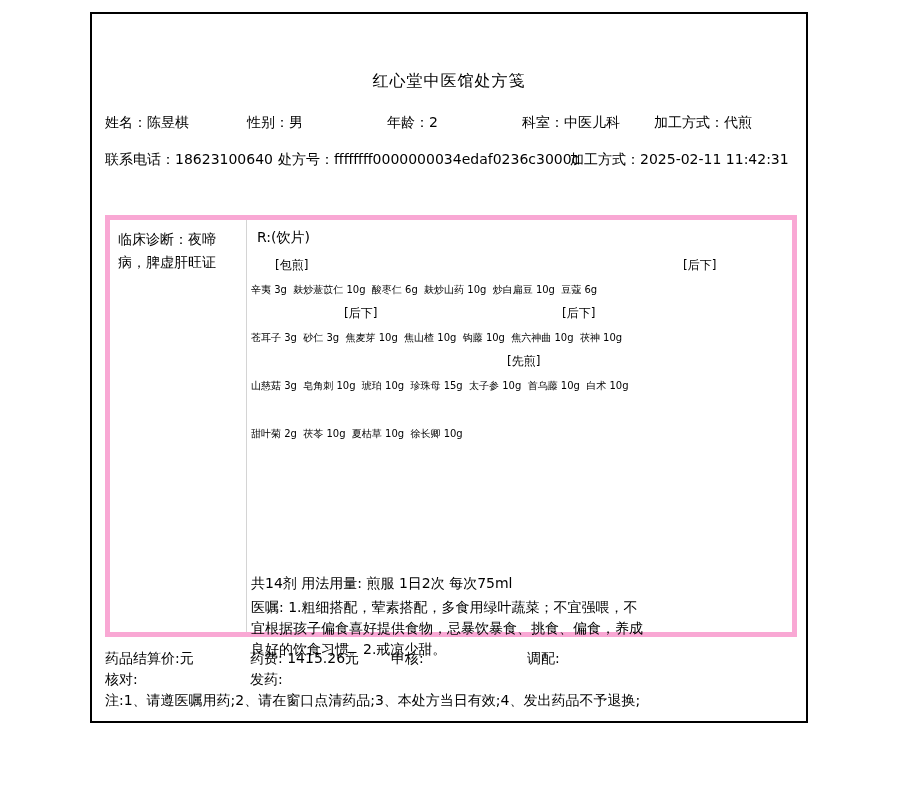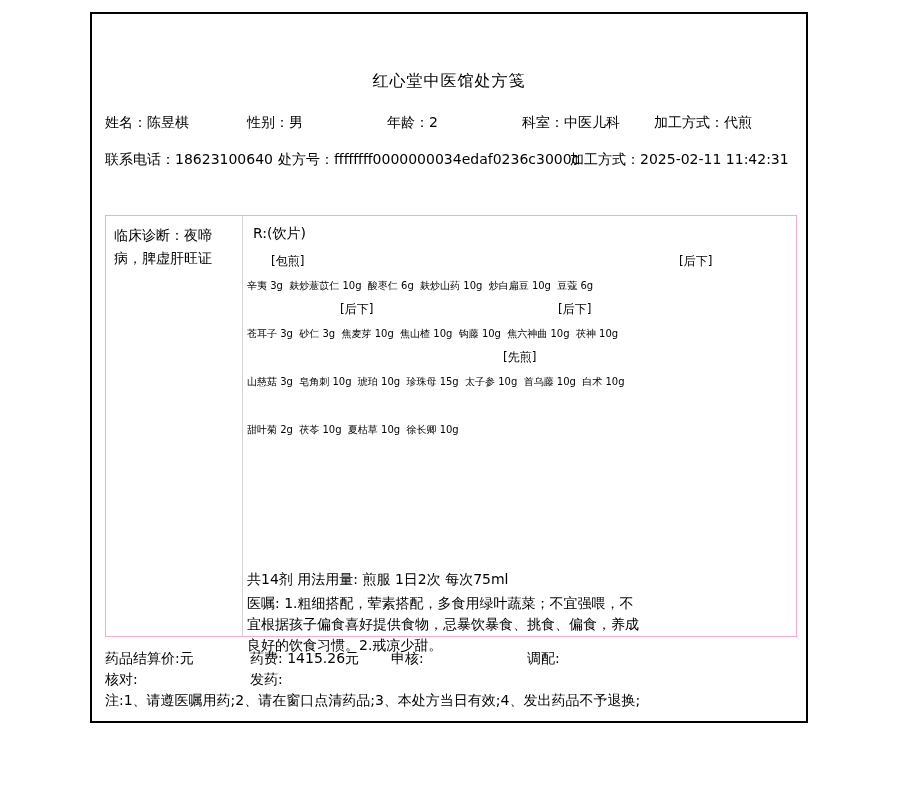--- a/index.html
+++ b/index.html
@@ -22,21 +22,21 @@
   .pf.name{left:13px;}
   .pf.gender{left:155px;}
   .pf.age{left:295px;}
   .pf.dept{left:430px;}
   .pf.proc{left:562px;}
   .pf.phone{left:13px;}
   .pf.rxno{left:186px;}
   .pf.time{left:478px;}
   .rxbox{
     position:absolute;left:13px;top:201px;width:692px;height:422px;
-    border:1px solid #f9a8d4;box-sizing:border-box;display:flex;
+    border:5px solid #f9a8d4;box-sizing:border-box;display:flex;
   }
   .diag-col{
     width:137px;border-right:1px solid #d4d4d4;box-sizing:border-box;
     padding:8px 5px 0 8px;line-height:23px;
   }
   .rx-col{flex:1;position:relative;overflow:visible;}
   .rx-header{position:absolute;left:10px;top:9px;}
   .rx-label{position:absolute;font-size:12px;white-space:pre;}
   .rx-herbs{position:absolute;font-size:10px;white-space:pre;}
   .usage{position:absolute;left:4px;top:355px;white-space:pre;}

